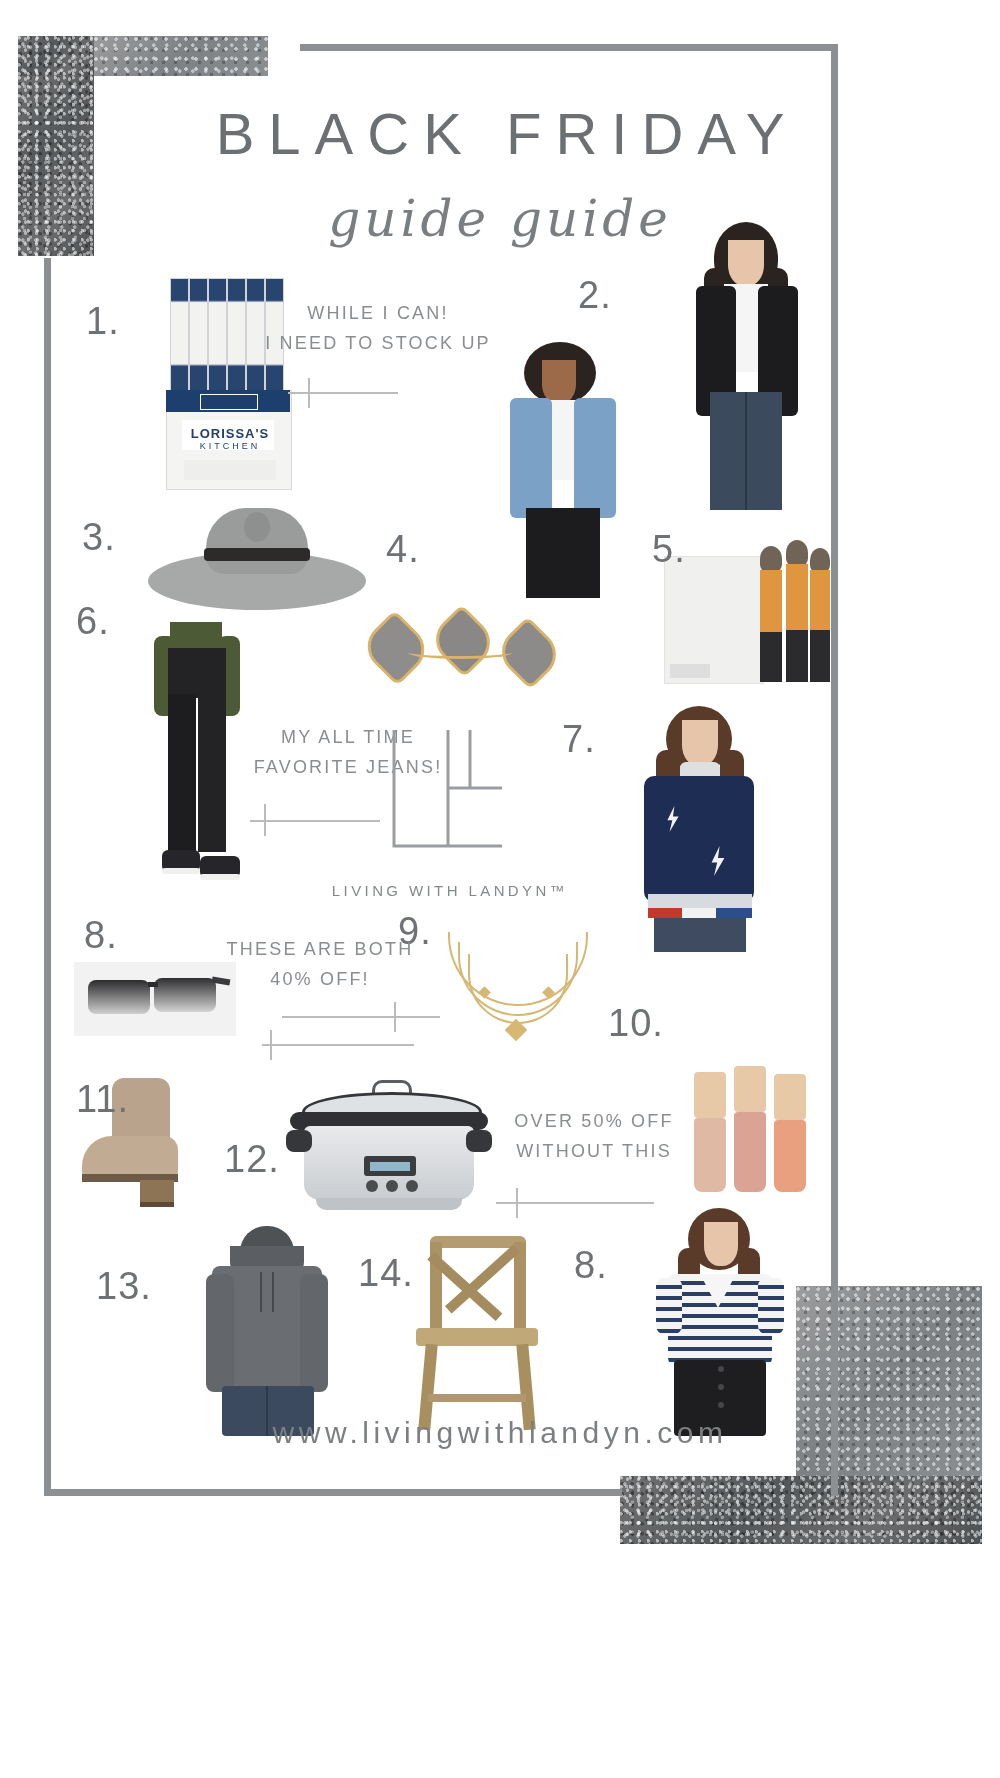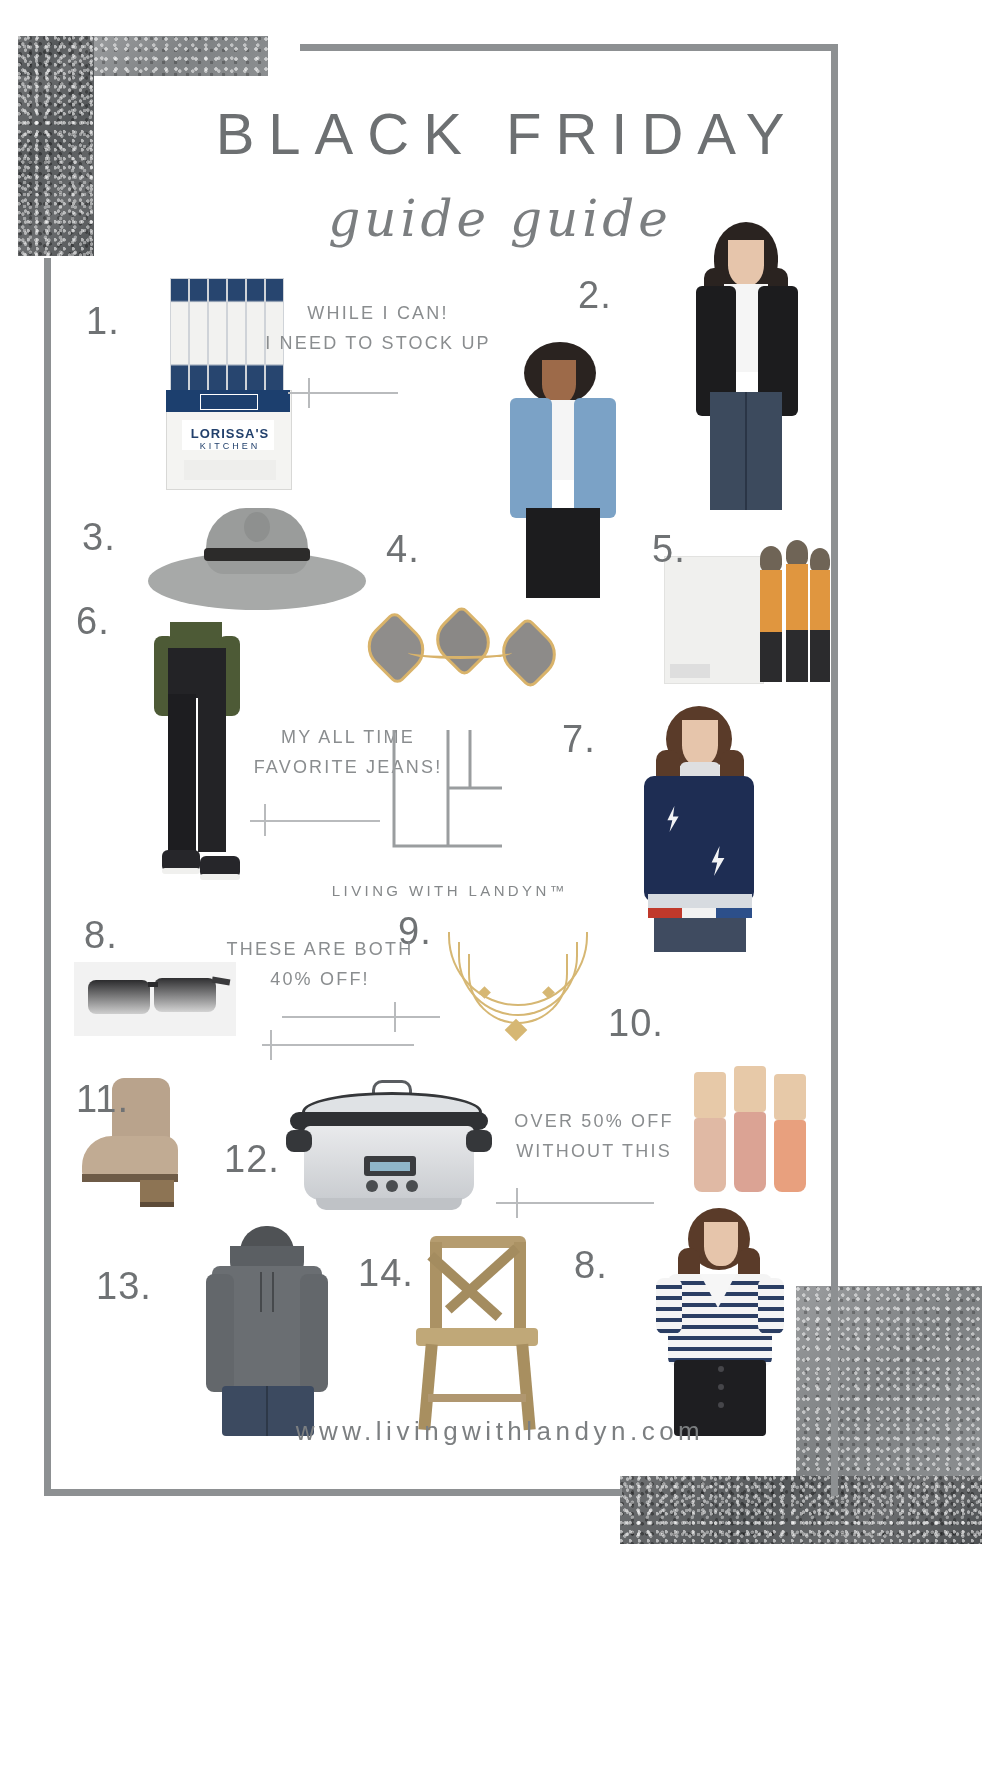--- a/index.html
+++ b/index.html
@@ -73,21 +73,21 @@
     font-style: italic;
     font-size: 50px;
     letter-spacing: 4px;
     color: #7b7e80;
   }
   #footer-url {
     position: absolute;
     left: 0; top: 1416px;
     width: 1000px;
     text-align: center;
-    font-size: 26px;
+    font-size: 30px;
     letter-spacing: 4.5px;
     color: #7c7f81;
   }
 
   
   .num {
     position: absolute;
     font-size: 38px;
     color: #6f7274;
     letter-spacing: 1px;

